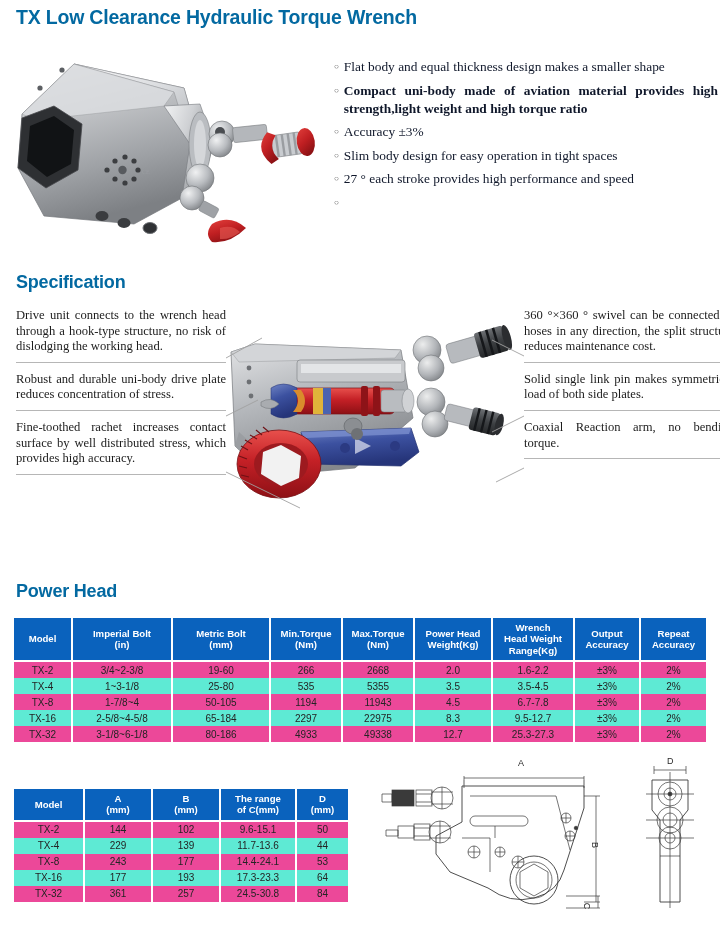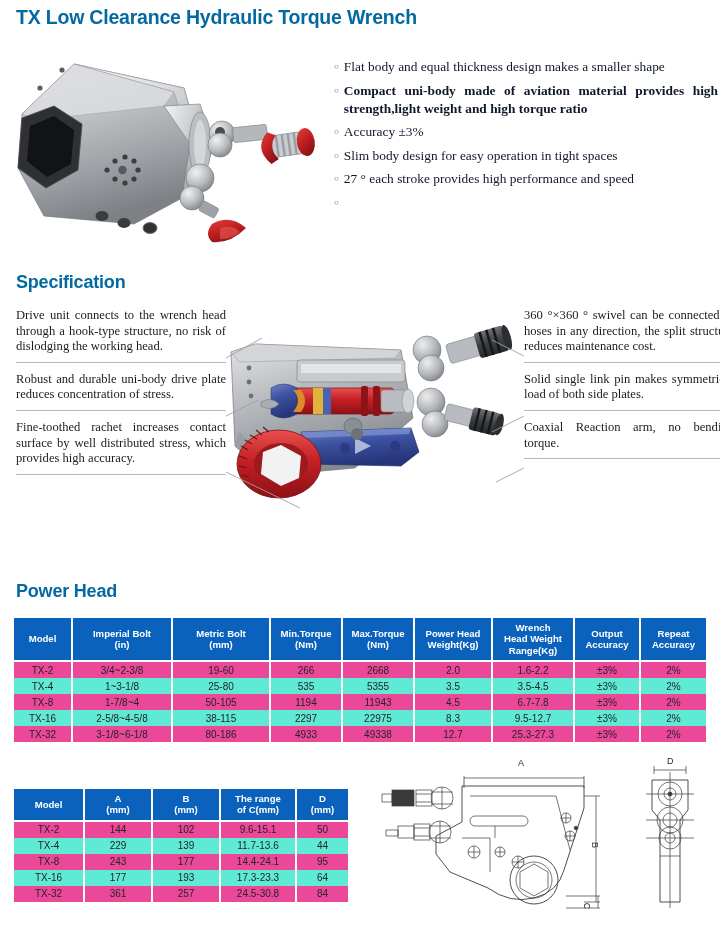--- a/index.html
+++ b/index.html
@@ -404,21 +404,21 @@
           <td>1194</td>
           <td>11943</td>
           <td>4.5</td>
           <td>6.7-7.8</td>
           <td>±3%</td>
           <td>2%</td>
         </tr>
         <tr class="even">
           <td>TX-16</td>
           <td>2-5/8~4-5/8</td>
-          <td>38-115</td>
+          <td>65-184</td>
           <td>2297</td>
           <td>22975</td>
           <td>8.3</td>
           <td>9.5-12.7</td>
           <td>±3%</td>
           <td>2%</td>
         </tr>
         <tr class="odd">
           <td>TX-32</td>
           <td>3-1/8~6-1/8</td>
@@ -463,21 +463,21 @@
           <td>229</td>
           <td>139</td>
           <td>11.7-13.6</td>
           <td>44</td>
         </tr>
         <tr class="odd">
           <td>TX-8</td>
           <td>243</td>
           <td>177</td>
           <td>14.4-24.1</td>
-          <td>95</td>
+          <td>53</td>
         </tr>
         <tr class="even">
           <td>TX-16</td>
           <td>177</td>
           <td>193</td>
           <td>17.3-23.3</td>
           <td>64</td>
         </tr>
         <tr class="odd">
           <td>TX-32</td>

